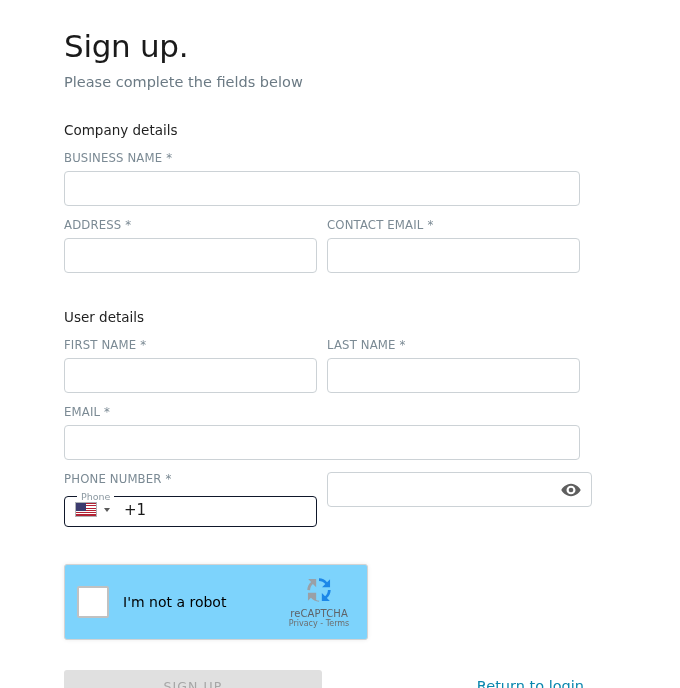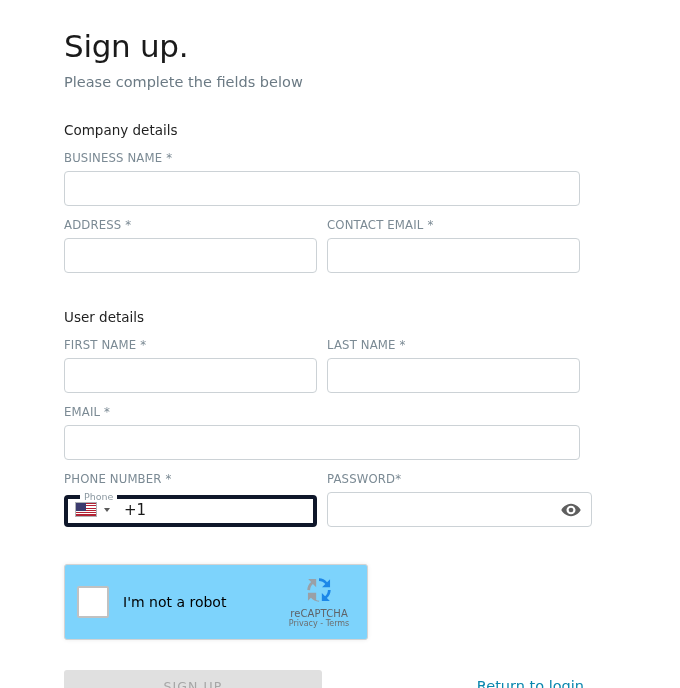--- a/index.html
+++ b/index.html
@@ -78,21 +78,21 @@
   .phone-wrap {
     position: relative;
     width: 253px;
     height: 35px;
   }
   .phone-fieldset {
     position: absolute;
     inset: 0;
     margin: 0;
     padding: 0;
-    border: 4px solid #0f172a;
+    border: 1px solid #0f172a;
     border-radius: 4px;
     background: #ffffff;
     box-sizing: border-box;
   }
   .phone-fieldset legend {
     margin-left: 12px;
     padding: 0 4px;
     font-size: 9.5px;
     color: #8b98a1;
     line-height: 1;
@@ -296,21 +296,20 @@
         </fieldset>
         <div class="phone-inner">
           <span class="flag-icon"></span>
           <span class="caret-down"></span>
           <span class="phone-prefix">+1</span>
         </div>
       </div>
     </div>
 
     <div class="field">
-      <div class="field-label">PASSWORD*</div>
       <div class="password-wrap">
         <div class="input-box col-right-wide"></div>
         <svg class="eye-icon" viewBox="0 0 24 16">
           <path d="M12 0.6C6.2 0.6 1.6 5.4 0.4 8c1.2 2.6 5.8 7.4 11.6 7.4S22.4 10.6 23.6 8C22.4 5.4 17.8 0.6 12 0.6z M12 13.2c-3 0-5.4-2.3-5.4-5.2S9 2.8 12 2.8 17.4 5.1 17.4 8 15 13.2 12 13.2z" fill="#5f5f5f"></path>
           <circle cx="12" cy="8" r="2.8" fill="#5f5f5f"></circle>
         </svg>
       </div>
     </div>
   </div>
 

